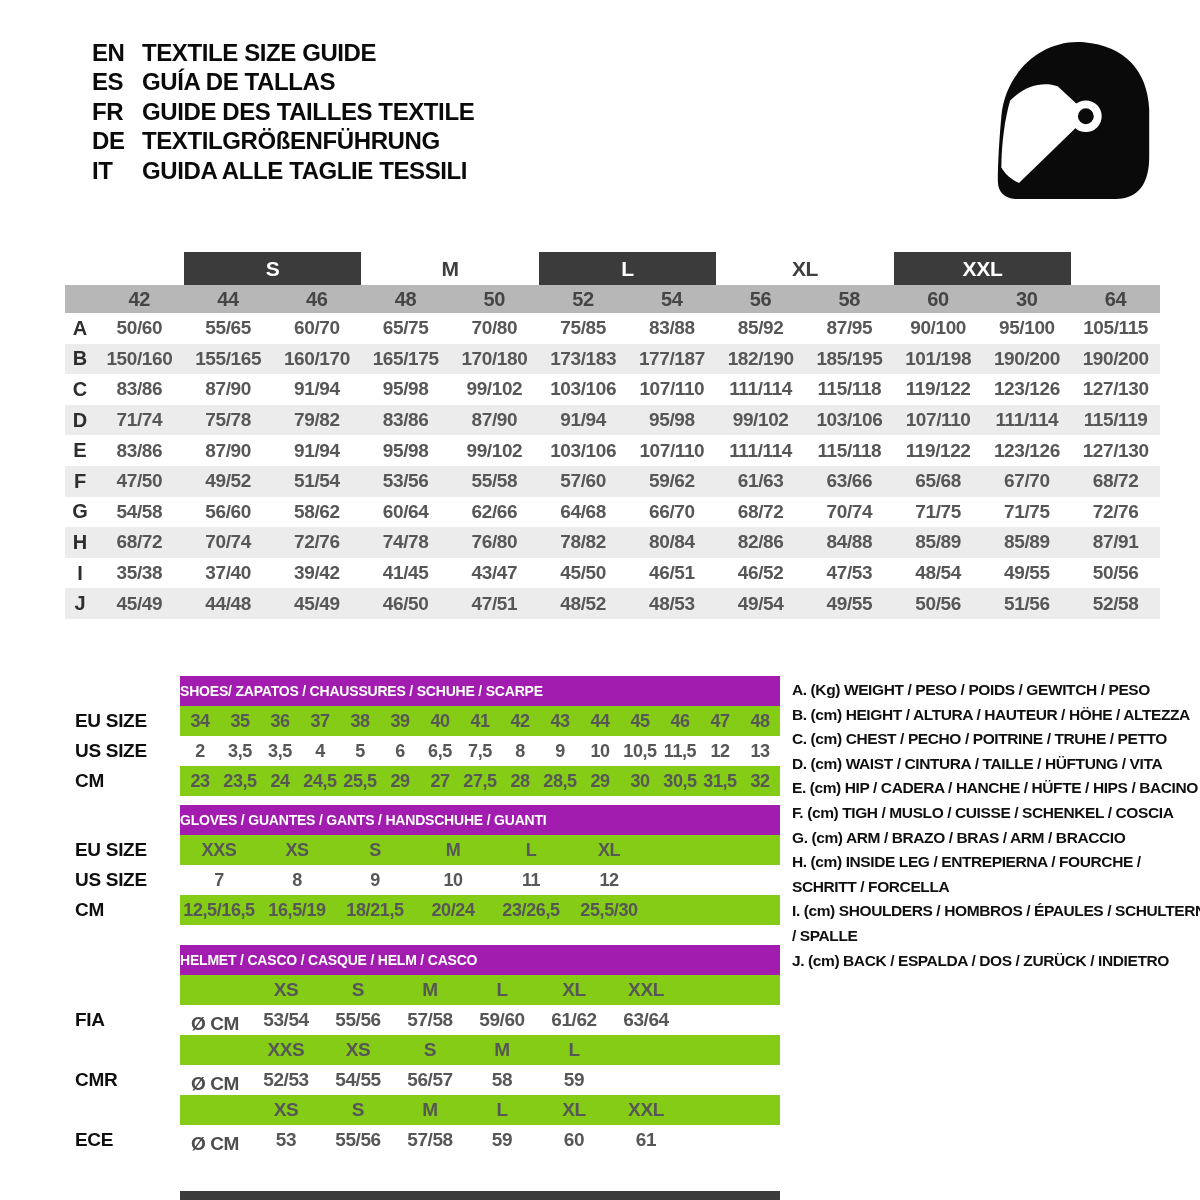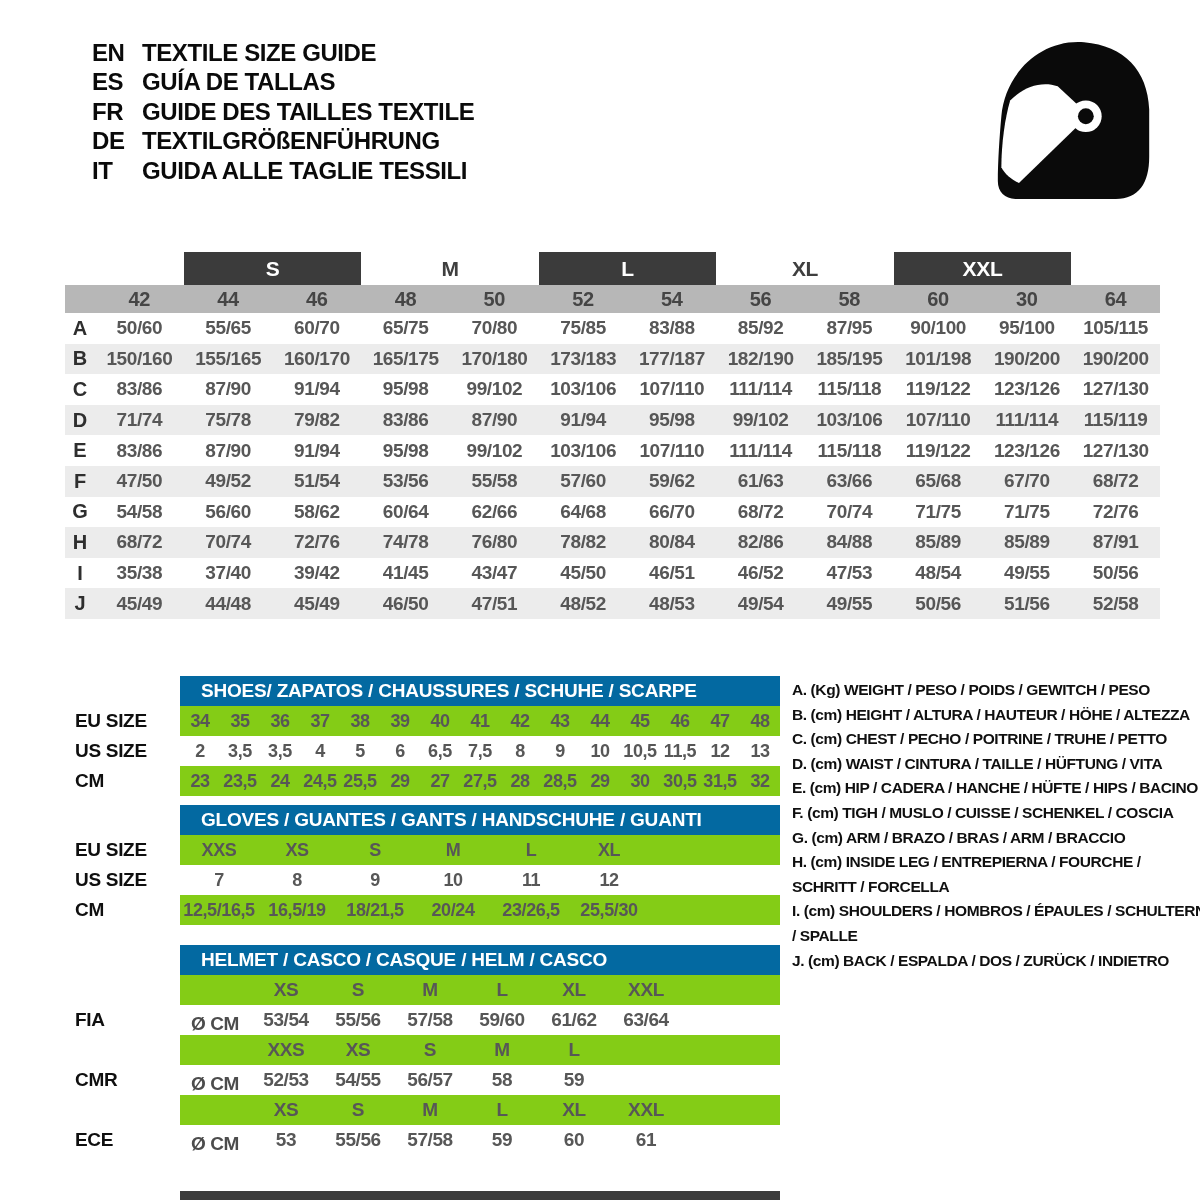--- a/index.html
+++ b/index.html
@@ -31,21 +31,21 @@
   .cell { display:flex; align-items:center; justify-content:center; font-size:19px; color:#575757; letter-spacing:-0.4px; white-space:nowrap; }
 
   
   .lower { position:absolute; left:75px; top:676px; }
   .table-block {}
   #shoes-table { margin-bottom:9px; }
   #gloves-table { margin-bottom:20px; }
   .lrow { display:flex; height:30px; }
   .llabel { width:105px; display:flex; align-items:center; font-size:19px; color:#0f0f0f; letter-spacing:-0.3px; }
   .ltable { width:600px; }
-  .ltitle { background:#0369a1; color:#ffffff; display:flex; align-items:center; padding-left:21px; box-sizing:border-box; font-size:19px; letter-spacing:-0.2px; white-space:nowrap; }
+  .ltitle { background:#a21caf; color:#ffffff; display:flex; align-items:center; padding-left:0; box-sizing:border-box; font-size:14px; letter-spacing:-0.2px; white-space:nowrap; }
   .band-gray { background:#84cc16; }
   .cells15 { display:grid; grid-template-columns:repeat(15,1fr); }
   .cells15 .cell { font-size:18px; }
   .cellsGl { display:grid; grid-template-columns:repeat(6,78px) 1fr; }
   .cellsGl .cell { font-size:18px; }
   .cellsHe { display:grid; grid-template-columns:70px repeat(6,72px) 1fr; }
   .cellsHe .unit { color:#4c4c4c;margin-top:8px; }
 
   
   .legend { position:absolute; left:792px; top:678px; width:415px; }

